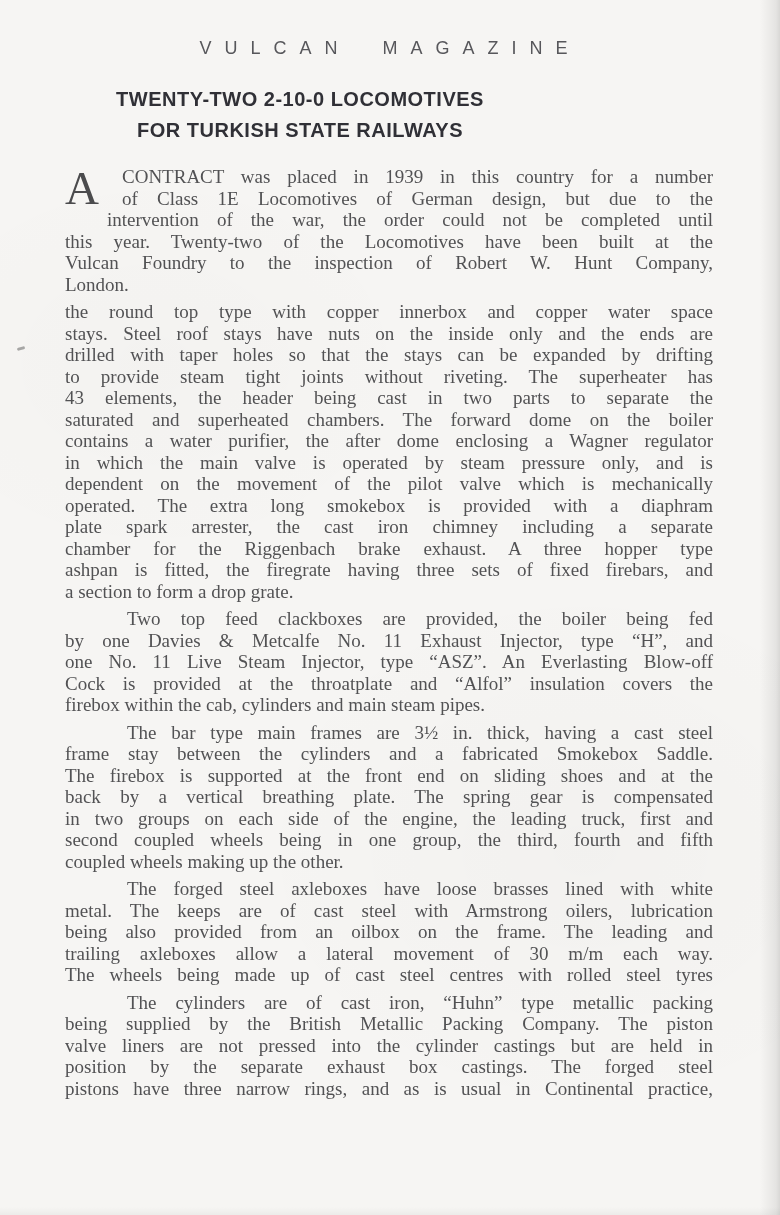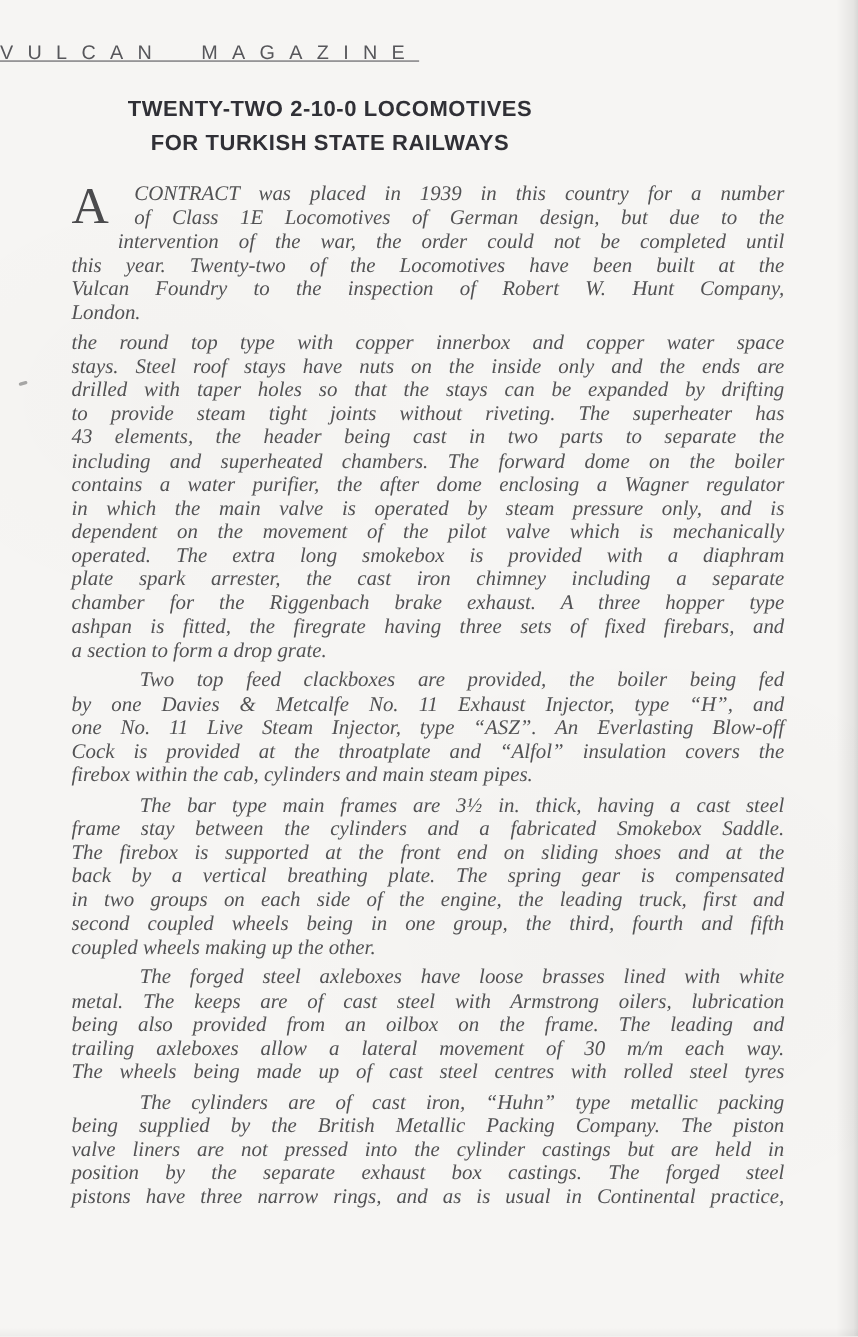--- a/index.html
+++ b/index.html
@@ -25,45 +25,44 @@
   .edge-shadow-bottom{
     position:absolute; bottom:0; left:0; width:100%; height:8px;
     background:linear-gradient(to bottom, rgba(0,0,0,0), rgba(0,0,0,0.04));
   }
   .speck{
     position:absolute; left:17px; top:347px; width:8px; height:3px;
     background:rgba(70,70,70,0.45); border-radius:2px; transform:rotate(-15deg);
   }
   .masthead{
     position:absolute; top:38px; left:0; width:780px;
+    text-align:center;
     font-family:"Liberation Sans", sans-serif;
     font-size:18px; font-weight:400;
     letter-spacing:13px; word-spacing:14px;
     color:#57575b;
-    text-decoration:underline;
   }
   .title-block{
     position:absolute; top:84px; left:40px; width:520px;
     text-align:center;
     font-family:"Liberation Sans", sans-serif;
     font-weight:bold; color:#303036;
   }
   .title-line{
     font-size:20px; line-height:31px; letter-spacing:0.5px;
   }
   .article-body{
     position:absolute; top:166px; left:65px; width:648px;
     font-size:19px; line-height:21.5px; color:#525254;
   }
   .para{ position:relative; margin:0 0 6px 0; }
   .line{
     text-align:justify;
     text-align-last:justify;
     white-space:normal;
-    font-style:italic;
   }
   .line.last{ text-align-last:left; }
   .line.first-ind{ padding-left:62px; }
   .line.dc-ind{ padding-left:57px; }
   .line.dc-ind2{ padding-left:42px; }
   .dropcap{
     position:absolute; left:0; top:2px;
     font-size:47px; line-height:40px;
     color:#4b4b4d;
   }
@@ -95,21 +94,21 @@
         <div class="line">this year.  Twenty-two of the Locomotives have been built at the</div>
         <div class="line">Vulcan Foundry to the inspection  of Robert W. Hunt Company,</div>
         <div class="line last">London.</div>
       </div>
       <div class="para">
         <div class="line">the round top type with copper innerbox and copper water space</div>
         <div class="line">stays.  Steel roof stays have nuts on the inside only and the ends are</div>
         <div class="line">drilled with taper holes so that the stays can  be expanded by drifting</div>
         <div class="line">to provide steam tight joints without riveting.  The superheater has</div>
         <div class="line">43 elements, the header being cast in two parts to separate the</div>
-        <div class="line">including and superheated chambers.  The forward dome on the boiler</div>
+        <div class="line">saturated and superheated chambers.  The forward dome on the boiler</div>
         <div class="line">contains a water purifier, the after dome enclosing a Wagner regulator</div>
         <div class="line">in which the main valve is operated by steam pressure only, and is</div>
         <div class="line">dependent on the movement of the pilot valve which is mechanically</div>
         <div class="line">operated.  The extra long smokebox is provided with a diaphram</div>
         <div class="line">plate  spark arrester, the cast iron chimney including a separate</div>
         <div class="line">chamber for the Riggenbach brake exhaust.  A three hopper type</div>
         <div class="line">ashpan is fitted, the firegrate having three sets of fixed firebars, and</div>
         <div class="line last">a section to form a drop grate.</div>
       </div>
       <div class="para">

